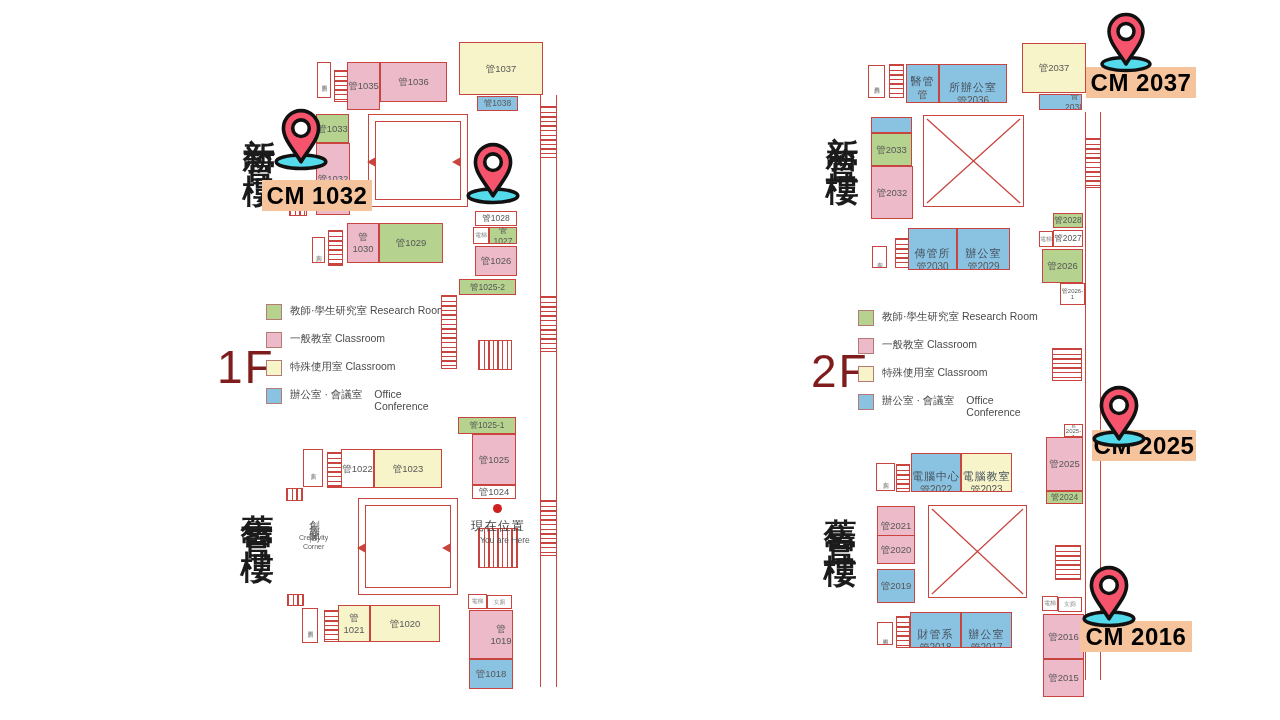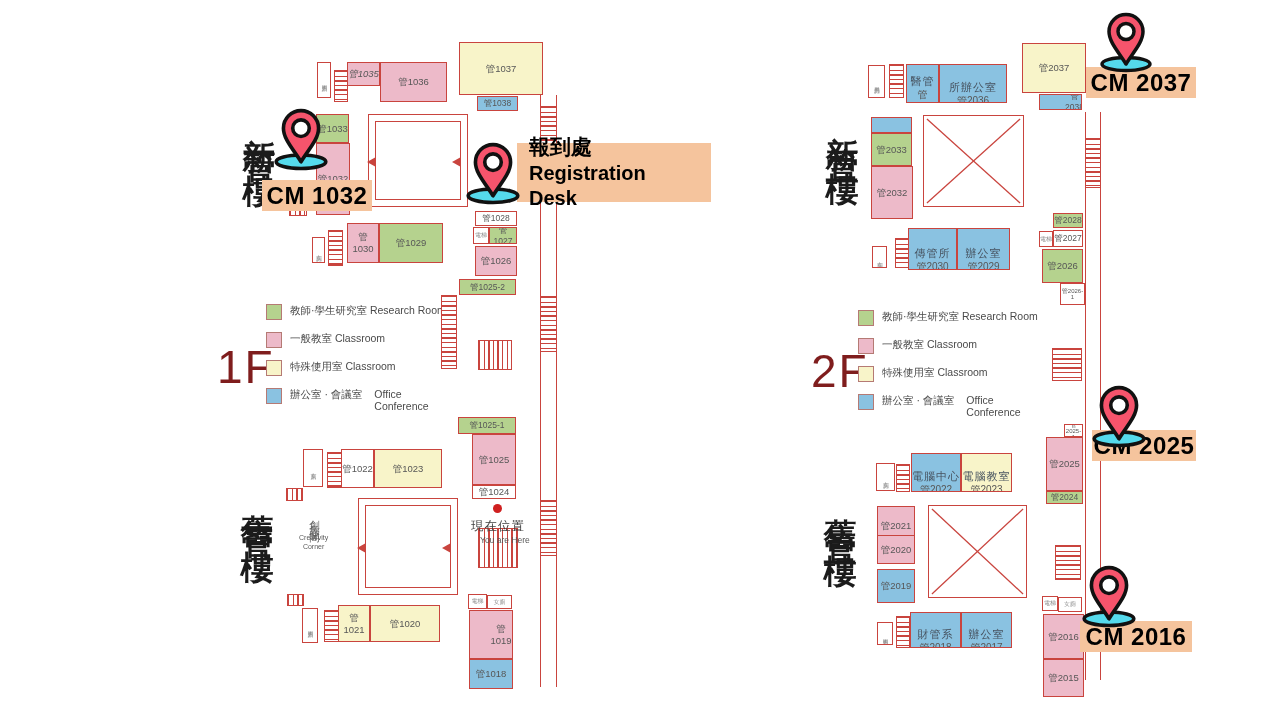--- a/index.html
+++ b/index.html
@@ -124,21 +124,21 @@
     <div class="door-arrow" style="left:-2px;top:42px;"></div>
     <div class="door-arrow" style="right:6px;top:42px;"></div>
   </div>
   <div class="courtyard" style="left:358px;top:498px;width:100px;height:97px;">
     <div class="inner"></div>
     <div class="door-arrow" style="left:-2px;top:44px;"></div>
     <div class="door-arrow" style="right:6px;top:44px;"></div>
   </div>
 
   <div class="fac" style="left:317px;top:62px;width:14px;height:36px;">男廁</div>
-  <div class="room classroom" style="left:347px;top:62px;width:33px;height:24px;font-style:italic;">管1035</div>
+  <div class="room classroom" style="left:347px;top:62px;width:33px;height:48px;">管1035</div>
   <div class="room classroom" style="left:380px;top:62px;width:67px;height:40px;">管1036</div>
   <div class="room special" style="left:459px;top:42px;width:84px;height:53px;">管1037</div>
   <div class="room office strip" style="left:477px;top:96px;width:41px;height:15px;">管1038</div>
   <div class="room research" style="left:316px;top:114px;width:33px;height:29px;">管1033</div>
   <div class="room classroom" style="left:316px;top:143px;width:34px;height:72px;">管1032</div>
   <div class="fac" style="left:312px;top:237px;width:13px;height:26px;">女廁</div>
   <div class="room classroom" style="left:347px;top:223px;width:32px;height:40px;">管1030</div>
   <div class="room research" style="left:379px;top:223px;width:64px;height:40px;">管1029</div>
   <div class="room strip" style="left:475px;top:211px;width:42px;height:15px;">管1028</div>
   <div class="fac-h" style="left:473px;top:227px;width:16px;height:17px;">電梯</div>
@@ -274,24 +274,20 @@
   <div class="room office" style="left:961px;top:612px;width:51px;height:36px;">
     <span class="nm">辦公室</span>
     <span class="no">管2017</span>
     </div>
   <div class="fac-h" style="left:1042px;top:596px;width:16px;height:15px;">電梯</div>
   <div class="fac-h" style="left:1058px;top:597px;width:24px;height:15px;">女廁</div>
   <div class="room classroom" style="left:1043px;top:614px;width:41px;height:45px;">管2016</div>
   <div class="room classroom" style="left:1043px;top:659px;width:41px;height:38px;">管2015</div>
 
   <div class="poi-label big" style="left:262px;top:180px;width:110px;height:31px;">CM 1032</div>
-  <div class="poi-label reg" style="left:517px;top:143px;width:194px;height:59px;">
-    <span class="zh">報到處</span>
-    <span class="en">Registration Desk</span>
-  </div>
   <div class="poi-label big" style="left:1086px;top:67px;width:110px;height:31px;">CM 2037</div>
   <div class="poi-label big" style="left:1092px;top:430px;width:104px;height:31px;">CM 2025</div>
   <div class="poi-label big" style="left:1080px;top:621px;width:112px;height:31px;">CM 2016</div>
 
   <svg class="pin" style="left:270px;top:102px;width:62px;height:72px;" viewBox="0 0 120 128">
     <ellipse cx="60" cy="110" rx="48" ry="13" fill="var(--pin_base)" stroke="#111" stroke-width="7"></ellipse>
     <path d="M60 110 C47 88 26 67 26 45 A34 34 0 1 1 94 45 C94 67 73 88 60 110 Z" fill="var(--pin_red)" stroke="#111" stroke-width="7" stroke-linejoin="round"></path>
     <circle cx="60" cy="45" r="16" fill="#fff" stroke="#111" stroke-width="7"></circle>
   </svg>
   <svg class="pin" style="left:462px;top:136px;width:62px;height:72px;" viewBox="0 0 120 128">

